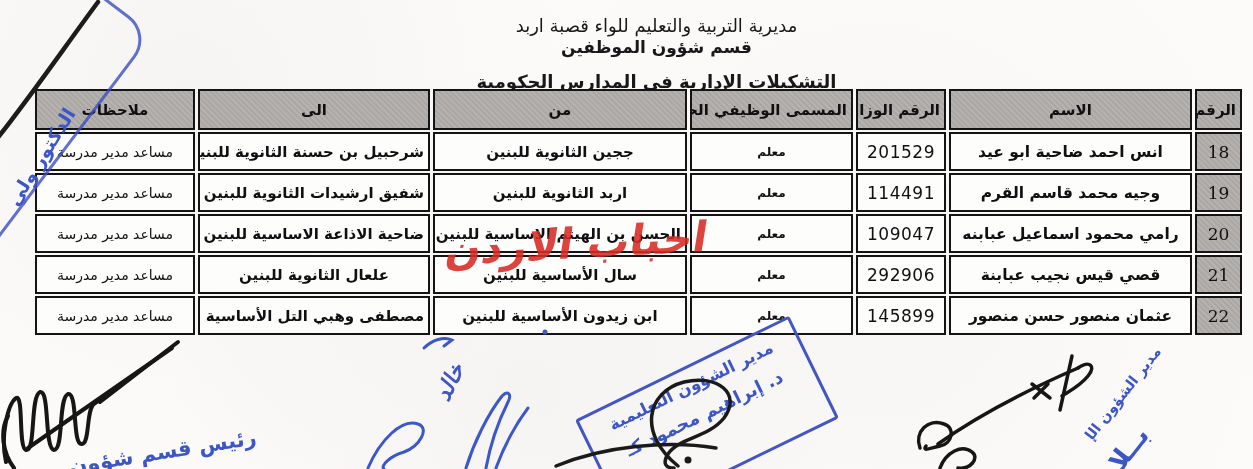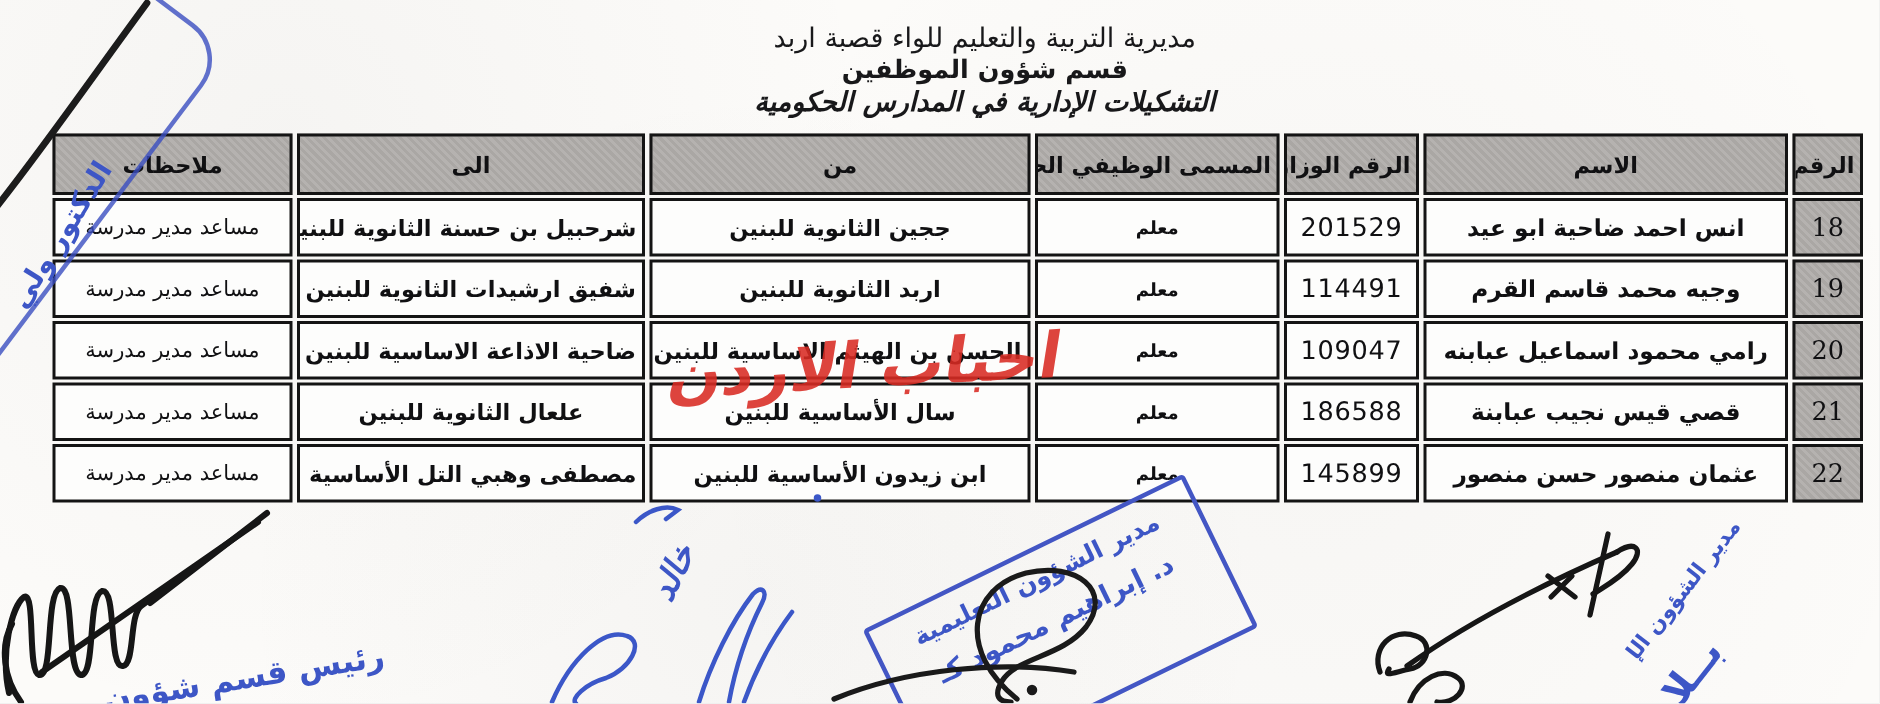--- a/index.html
+++ b/index.html
@@ -13,21 +13,21 @@
       radial-gradient(circle at 70% 60%, rgba(120,120,118,.04), transparent 45%),
       radial-gradient(circle at 40% 85%, rgba(120,120,118,.05), transparent 40%),
       #fcfbf9;
     font-family:"DejaVu Sans", sans-serif;
     direction:rtl;
   }
   
   .doc-header{position:absolute;top:15px;right:0;left:0;text-align:center;padding-left:60px;color:#18181a;}
   .doc-header .t1{font-size:18px;font-weight:400;letter-spacing:.2px;}
   .doc-header .t2{font-size:17px;font-weight:700;margin-top:1px;}
-  .doc-header .t3{font-size:18px;font-weight:700;margin-top:1px;font-style:italic;}
+  .doc-header .t3{font-size:18px;font-weight:700;margin-top:14px;}
   
   table.roster{
     position:absolute;top:87px;right:8px;left:33px;
     width:1212px;
     table-layout:fixed;
     border-collapse:separate;border-spacing:3px 2px;
     direction:rtl;
   }
   table.roster td, table.roster th{
     border:2.5px solid #141414;
@@ -164,21 +164,21 @@
         <td class="c-name">رامي محمود اسماعيل عبابنه</td>
         <td class="c-min">109047</td>
         <td class="c-job">معلم</td>
         <td class="c-from">الحسن بن الهيثم الاساسية للبنين</td>
         <td class="c-to">ضاحية الاذاعة الاساسية للبنين</td>
         <td class="c-notes">مساعد مدير مدرسة</td>
       </tr>
       <tr>
         <td class="c-num">21</td>
         <td class="c-name">قصي قيس نجيب عبابنة</td>
-        <td class="c-min">186588</td>
+        <td class="c-min">292906</td>
         <td class="c-job">معلم</td>
         <td class="c-from">سال الأساسية للبنين</td>
         <td class="c-to">علعال الثانوية للبنين</td>
         <td class="c-notes">مساعد مدير مدرسة</td>
       </tr>
       <tr>
         <td class="c-num">22</td>
         <td class="c-name">عثمان منصور حسن منصور</td>
         <td class="c-min">145899</td>
         <td class="c-job">معلم</td>

